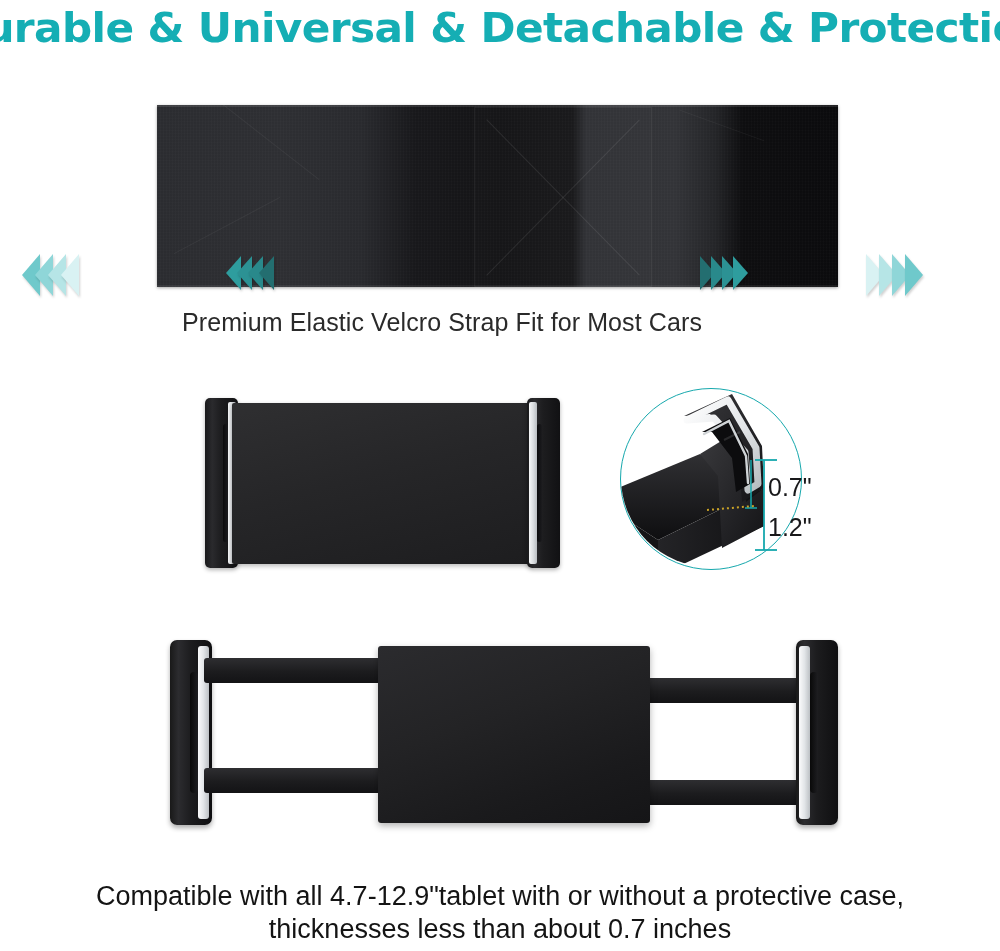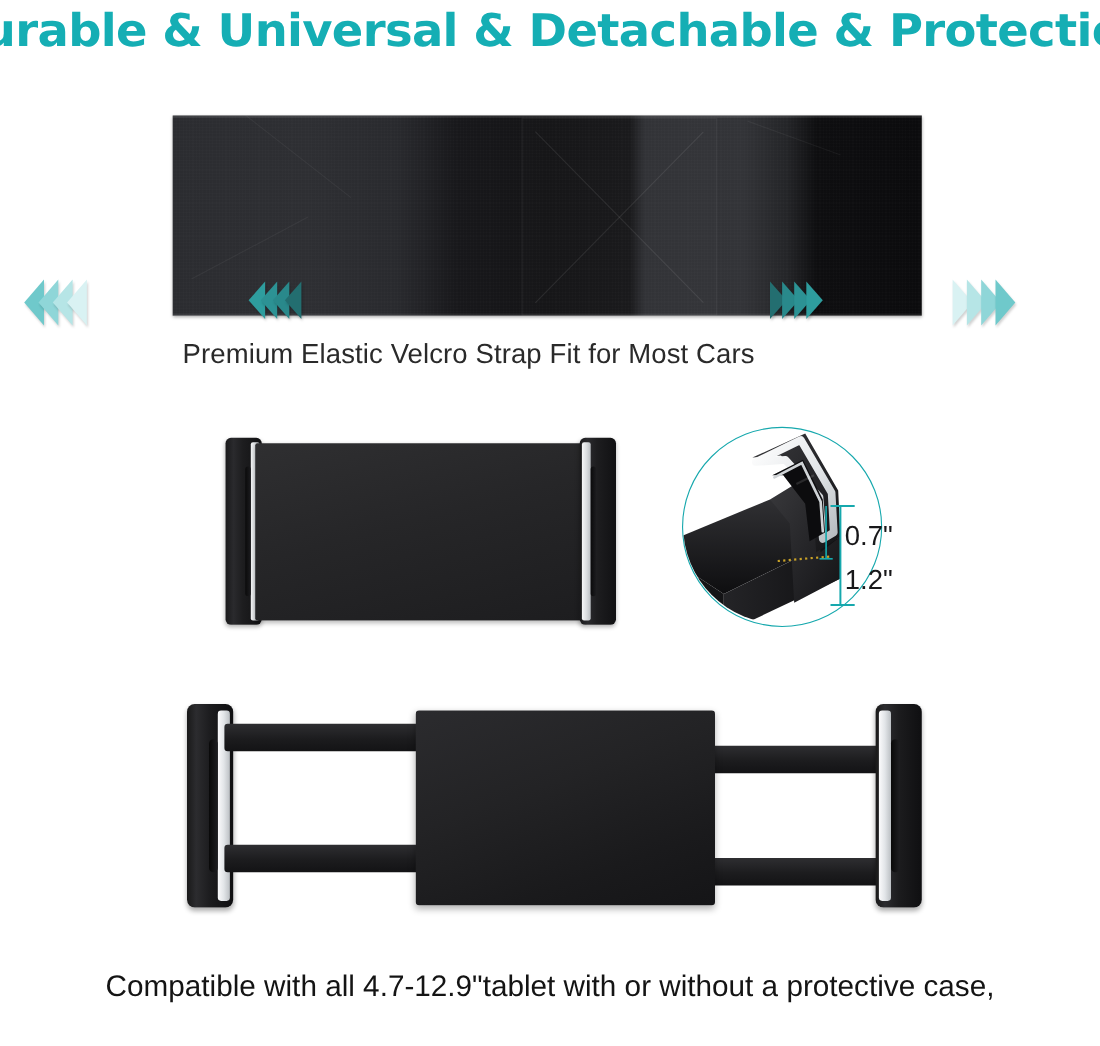--- a/index.html
+++ b/index.html
@@ -88,21 +88,21 @@
   #chev-strap-left{left:226px;top:170px;}
   #chev-strap-left .chev{margin-right:-4px;}
   
   #chev-strap-right{left:700px;top:170px;}
   #chev-strap-right .chev{margin-right:-4px;}
   
   #chev-outer-right{left:866px;top:168px;}
   #chev-outer-right .chev{margin-right:-5px;}
 
   .cap-1{
-    position:absolute;left:0;top:222px;width:852px;text-align:center;
+    position:absolute;left:16px;top:222px;width:852px;text-align:center;
     font-size:25px;color:#2a2a2a;letter-spacing:.1px;
     font-family:"Liberation Sans","DejaVu Sans",sans-serif;
   }
 
   
   .sec2{position:absolute;left:0;top:380px;width:1000px;height:225px;}
 
   
   .holder-mid{position:absolute;left:205px;top:18px;width:355px;height:170px;}
   .arm{
@@ -331,15 +331,16 @@
       <div class="block-ext"></div>
       <div class="arm2 arm2-r">
         <div class="strip"></div>
         <div class="slot"></div>
       </div>
     </div>
   </div>
 
   <div class="cap-2">
     <div>Compatible with all 4.7-12.9"tablet with or without a protective case,</div>
+    <div>thicknesses less than about 0.7 inches</div>
   </div>
 
 </div>
 
 </body></html>

